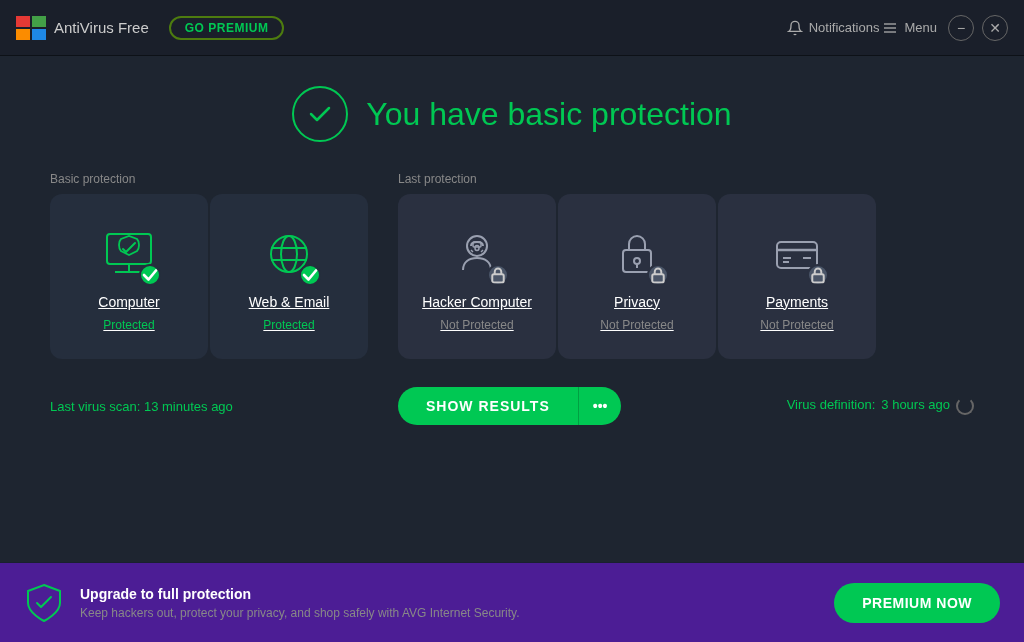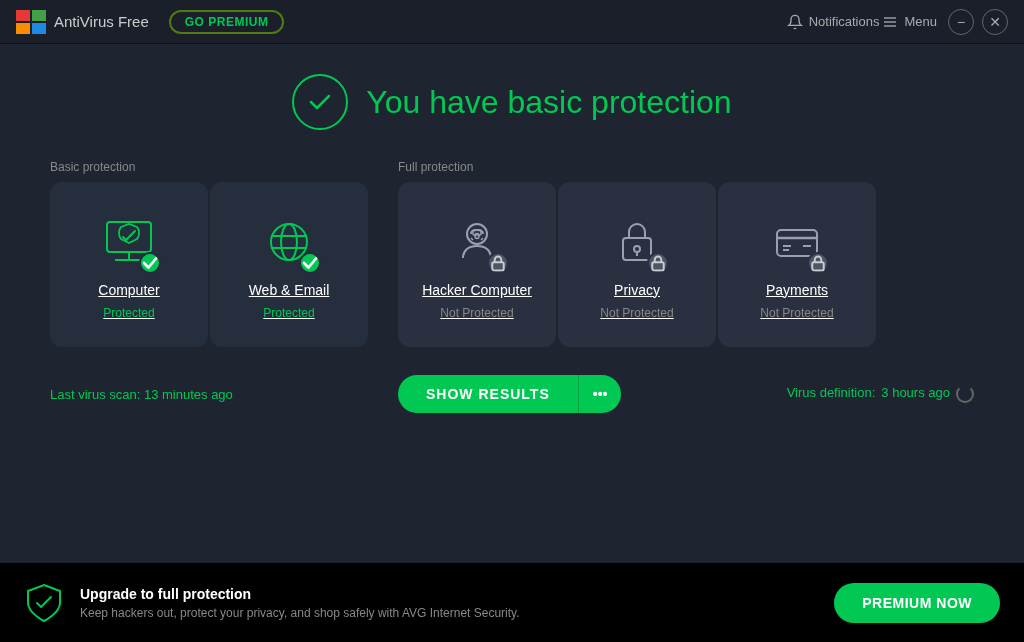--- a/index.html
+++ b/index.html
@@ -9,21 +9,21 @@
       color: #fff;
       width: 1024px;
       height: 642px;
       overflow: hidden;
       position: relative;
     }
 
     
     .title-bar {
       background: #1a1f2a;
-      height: 44px;
+      height: 56px;
       display: flex;
       align-items: center;
       padding: 0 16px;
       border-bottom: 1px solid #0d1117;
     }
     .title-bar-left {
       display: flex;
       align-items: center;
       gap: 8px;
     }
@@ -281,21 +281,21 @@
       cursor: pointer;
     }
 
     
     .upgrade-banner {
       position: absolute;
       bottom: 0;
       left: 0;
       right: 0;
       height: 80px;
-      background: #000000;
+      background: #4c1d95;
       border-top: 1px solid #1a2030;
       display: flex;
       align-items: center;
       padding: 0 24px;
       gap: 16px;
     }
     .upgrade-shield {
       width: 40px;
       height: 40px;
       flex-shrink: 0;
@@ -423,21 +423,21 @@
           <span class="card-name">Web &amp; Email</span>
           <span class="card-status-protected">Protected</span>
         </div>
 
       </div>
     </div>
 
     <div class="divider-gap"></div>
 
     <div class="section-group">
-      <span class="section-label">Full protection</span>
+      <span class="section-label">Last protection</span>
       <div class="cards-row">
 
         <div class="card not-protected">
           <div class="card-icon">
             <svg viewBox="0 0 56 56" fill="none" stroke="#9aa0b0" stroke-width="2" xmlns="http://www.w3.org/2000/svg">
               <circle cx="28" cy="20" r="10" stroke="#9aa0b0" stroke-width="2"></circle>
               <path d="M22 20 Q22 16 28 16 Q34 16 34 20" stroke="#9aa0b0" stroke-width="2" fill="none"></path>
               <rect x="24" y="16" width="8" height="5" rx="1" stroke="#9aa0b0" stroke-width="1.5" fill="none"></rect>
               <line x1="22" y1="24" x2="24" y2="26" stroke="#9aa0b0" stroke-width="1.5"></line>
               <line x1="34" y1="24" x2="32" y2="26" stroke="#9aa0b0" stroke-width="1.5"></line>

